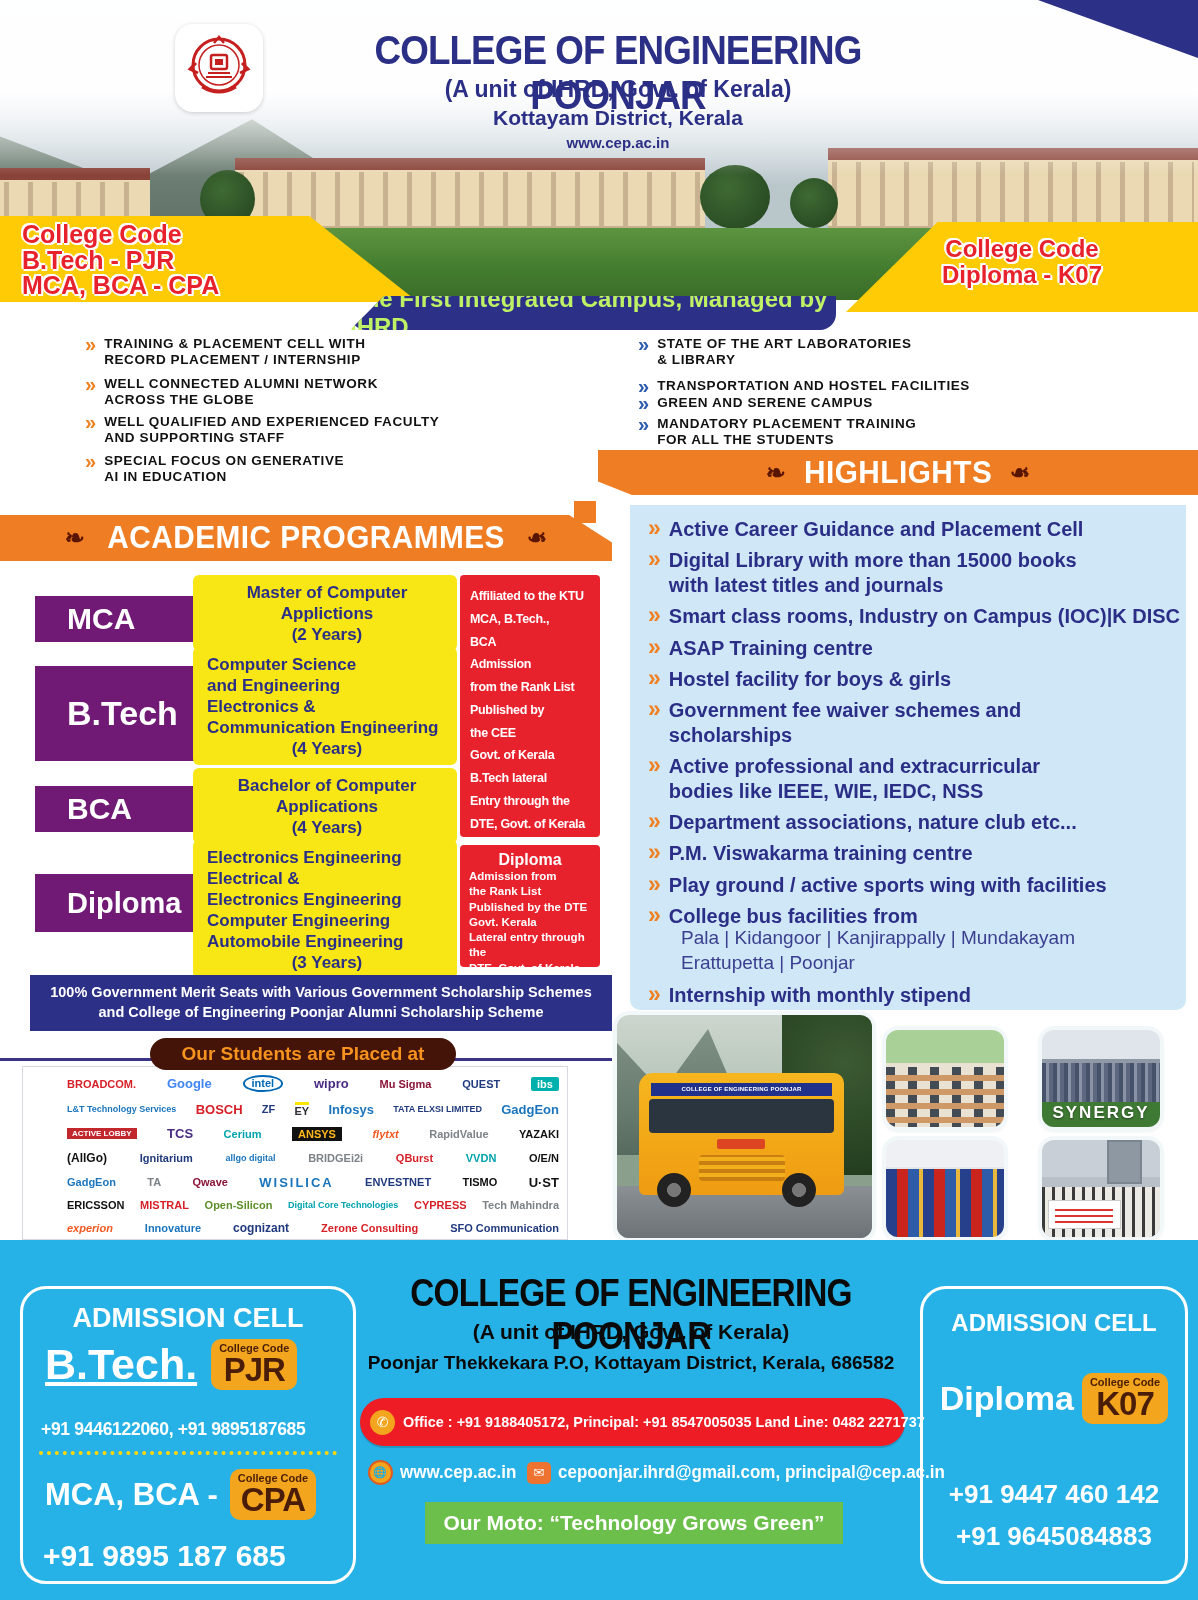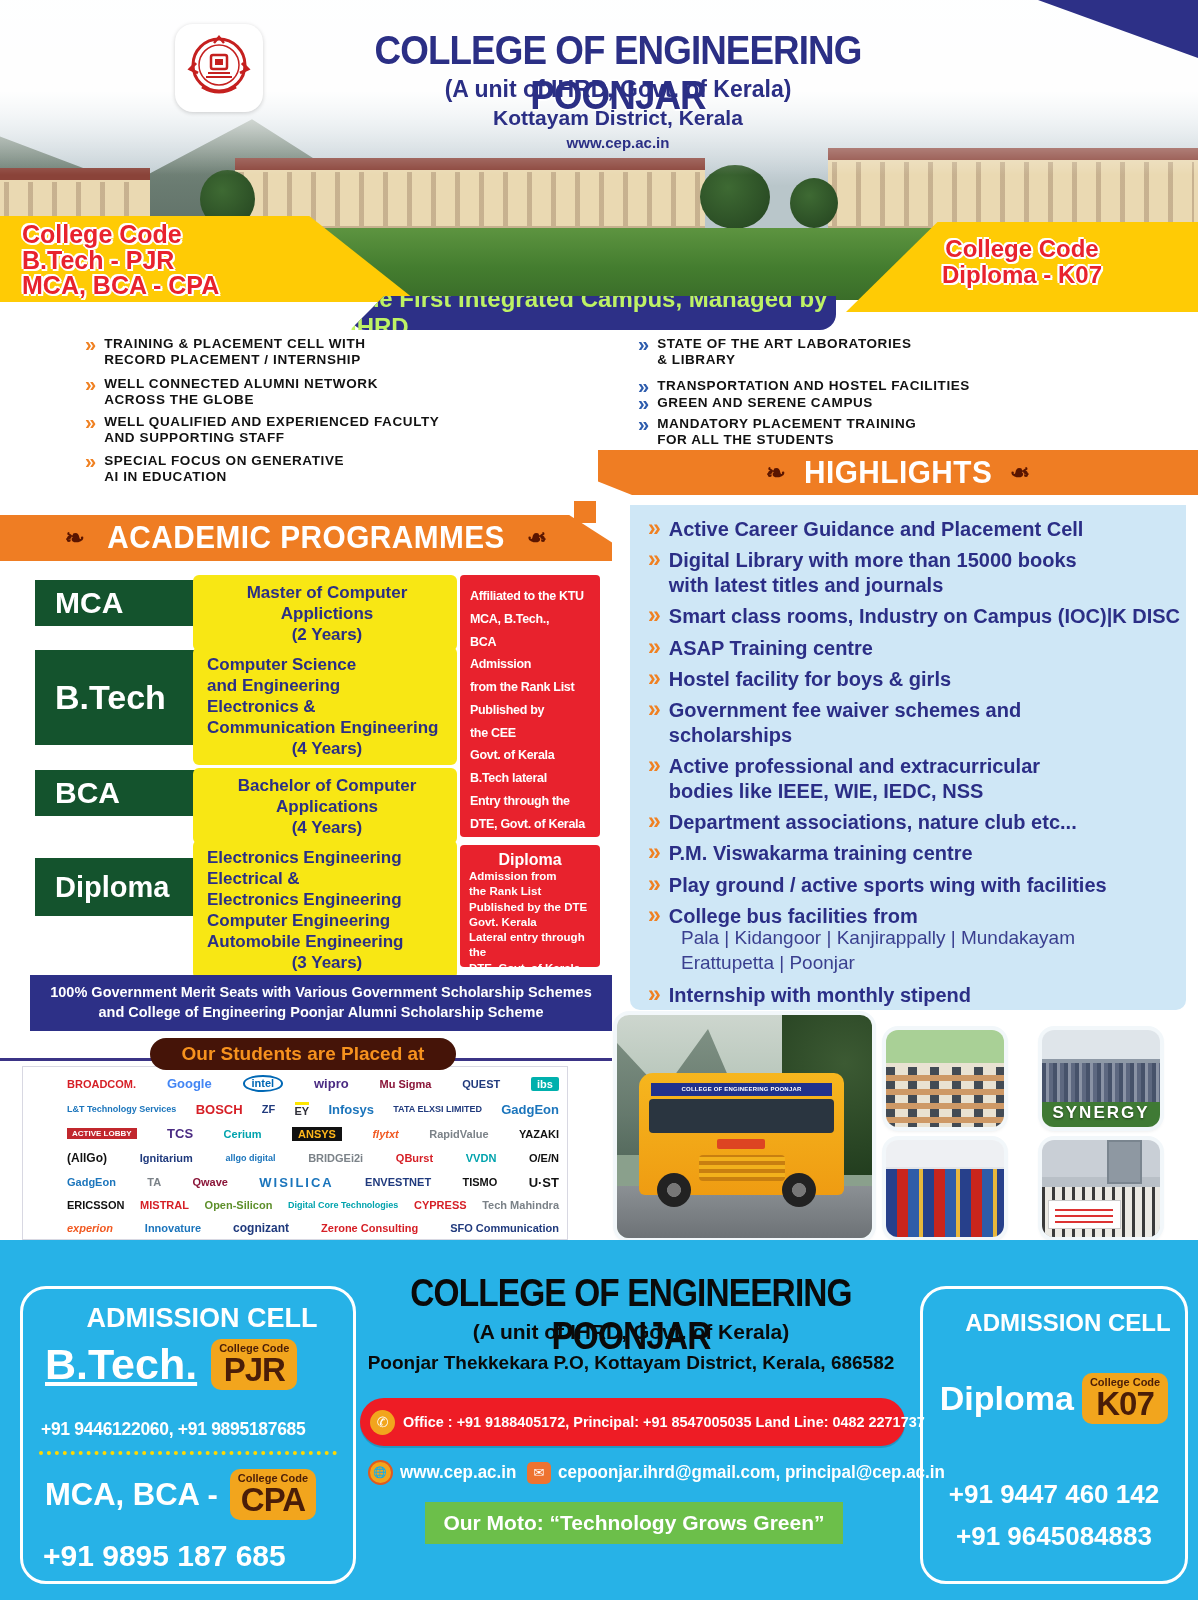--- a/index.html
+++ b/index.html
@@ -56,22 +56,22 @@
   .secbar{position:absolute;background:#ef7d23;color:#fff;display:flex;align-items:center;justify-content:center;
     gap:14px;font-weight:bold;}
   .secbar .t{font-size:31px;letter-spacing:.5px;transform:scaleX(.96);}
   .flr{color:#5a1500;font-size:24px;line-height:1;}
   .flr.flip{transform:scaleX(-1);}
   .acad-bar{left:0;top:515px;width:612px;height:46px;clip-path:polygon(0 0,93% 0,100% 60%,100% 100%,0 100%);}
   .hl-bar{left:598px;top:450px;width:600px;height:45px;clip-path:polygon(0 0,100% 0,100% 100%,34px 100%,0 70%);}
   .orange-sq{position:absolute;left:574px;top:501px;width:22px;height:22px;background:#ef7d23;}
 
   
-  .parrow{position:absolute;background:#14532d;color:#fff;font-weight:bold;display:flex;align-items:center;
-    padding-left:20px;clip-path:polygon(0 0,84% 0,100% 50%,84% 100%,0 100%);}
+  .parrow{position:absolute;background:#701a75;color:#fff;font-weight:bold;display:flex;align-items:center;
+    padding-left:32px;clip-path:polygon(0 0,84% 0,100% 50%,84% 100%,0 100%);margin-top:16px;}
   .ybox{position:absolute;background:#f8e714;border-radius:6px;color:#2b2f85;font-weight:bold;
     padding:7px 10px 6px 14px;font-size:17px;line-height:1.24;}
   .ybox .yrs{text-align:center;}
   .rbox{position:absolute;background:#e8222d;border-radius:4px;color:#fff;font-weight:bold;}
   .merit{position:absolute;left:30px;top:975px;width:582px;height:56px;background:#2d3087;color:#fff;
     font-weight:bold;font-size:14.5px;text-align:center;display:flex;align-items:center;justify-content:center;line-height:1.35;}
 
   
   .hl-panel{position:absolute;left:630px;top:505px;width:556px;height:505px;background:#cfe7f6;
     border-radius:0 0 10px 10px;padding:12px 0 0 18px;box-sizing:border-box;}
@@ -129,21 +129,21 @@
   .rally-bldg{position:absolute;left:55%;top:0;width:30%;height:45%;background:#8e98a2;
     box-shadow:inset 0 0 0 2px #7a858f;}
   .rally-crowd{position:absolute;left:0;bottom:0;width:100%;height:52%;
     background:repeating-linear-gradient(90deg,#3a3a3a 0 3px,#eceae4 3px 10px);}
   .rally-banner{position:absolute;left:6px;bottom:8px;width:62%;height:30%;background:#fff;
     box-shadow:inset 0 0 0 1px #ccc;background-image:repeating-linear-gradient(0deg,#d33 0 2px,transparent 2px 6px);background-size:80% 60%;background-repeat:no-repeat;background-position:center;}
 
   
   .bottom{position:absolute;left:0;top:1240px;width:1198px;height:360px;background:#27b2e7;}
   .wbox{position:absolute;border:3px solid #fff;border-radius:26px;}
-  .ac-title{position:absolute;width:100%;text-align:center;color:#fff;font-weight:bold;padding-left:14px;}
+  .ac-title{position:absolute;width:100%;text-align:center;color:#fff;font-weight:bold;}
   .badge{background:#f2a51d;border-radius:10px;color:#4a1d08;text-align:center;padding:3px 8px 5px;display:inline-block;}
   .badge .bl{font-size:11px;font-weight:bold;display:block;line-height:1.1;}
   .badge .bc{font-size:33px;font-weight:bold;line-height:.95;letter-spacing:-1px;display:block;}
   .wht{color:#fff;font-weight:bold;}
   .dotted{position:absolute;left:16px;right:16px;border-top:4px dotted #ffd800;}
 
   .f-title{position:absolute;left:355px;top:1272px;width:552px;text-align:center;color:#0a0a0a;
     font-size:38px;font-weight:bold;letter-spacing:-1px;transform:scaleX(.88);transform-origin:center;}
   .f-sub{position:absolute;left:355px;top:1320px;width:552px;text-align:center;color:#0a0a0a;font-size:21px;font-weight:bold;}
   .f-addr{position:absolute;left:355px;top:1352px;width:552px;text-align:center;color:#0a0a0a;font-size:19px;font-weight:bold;}

